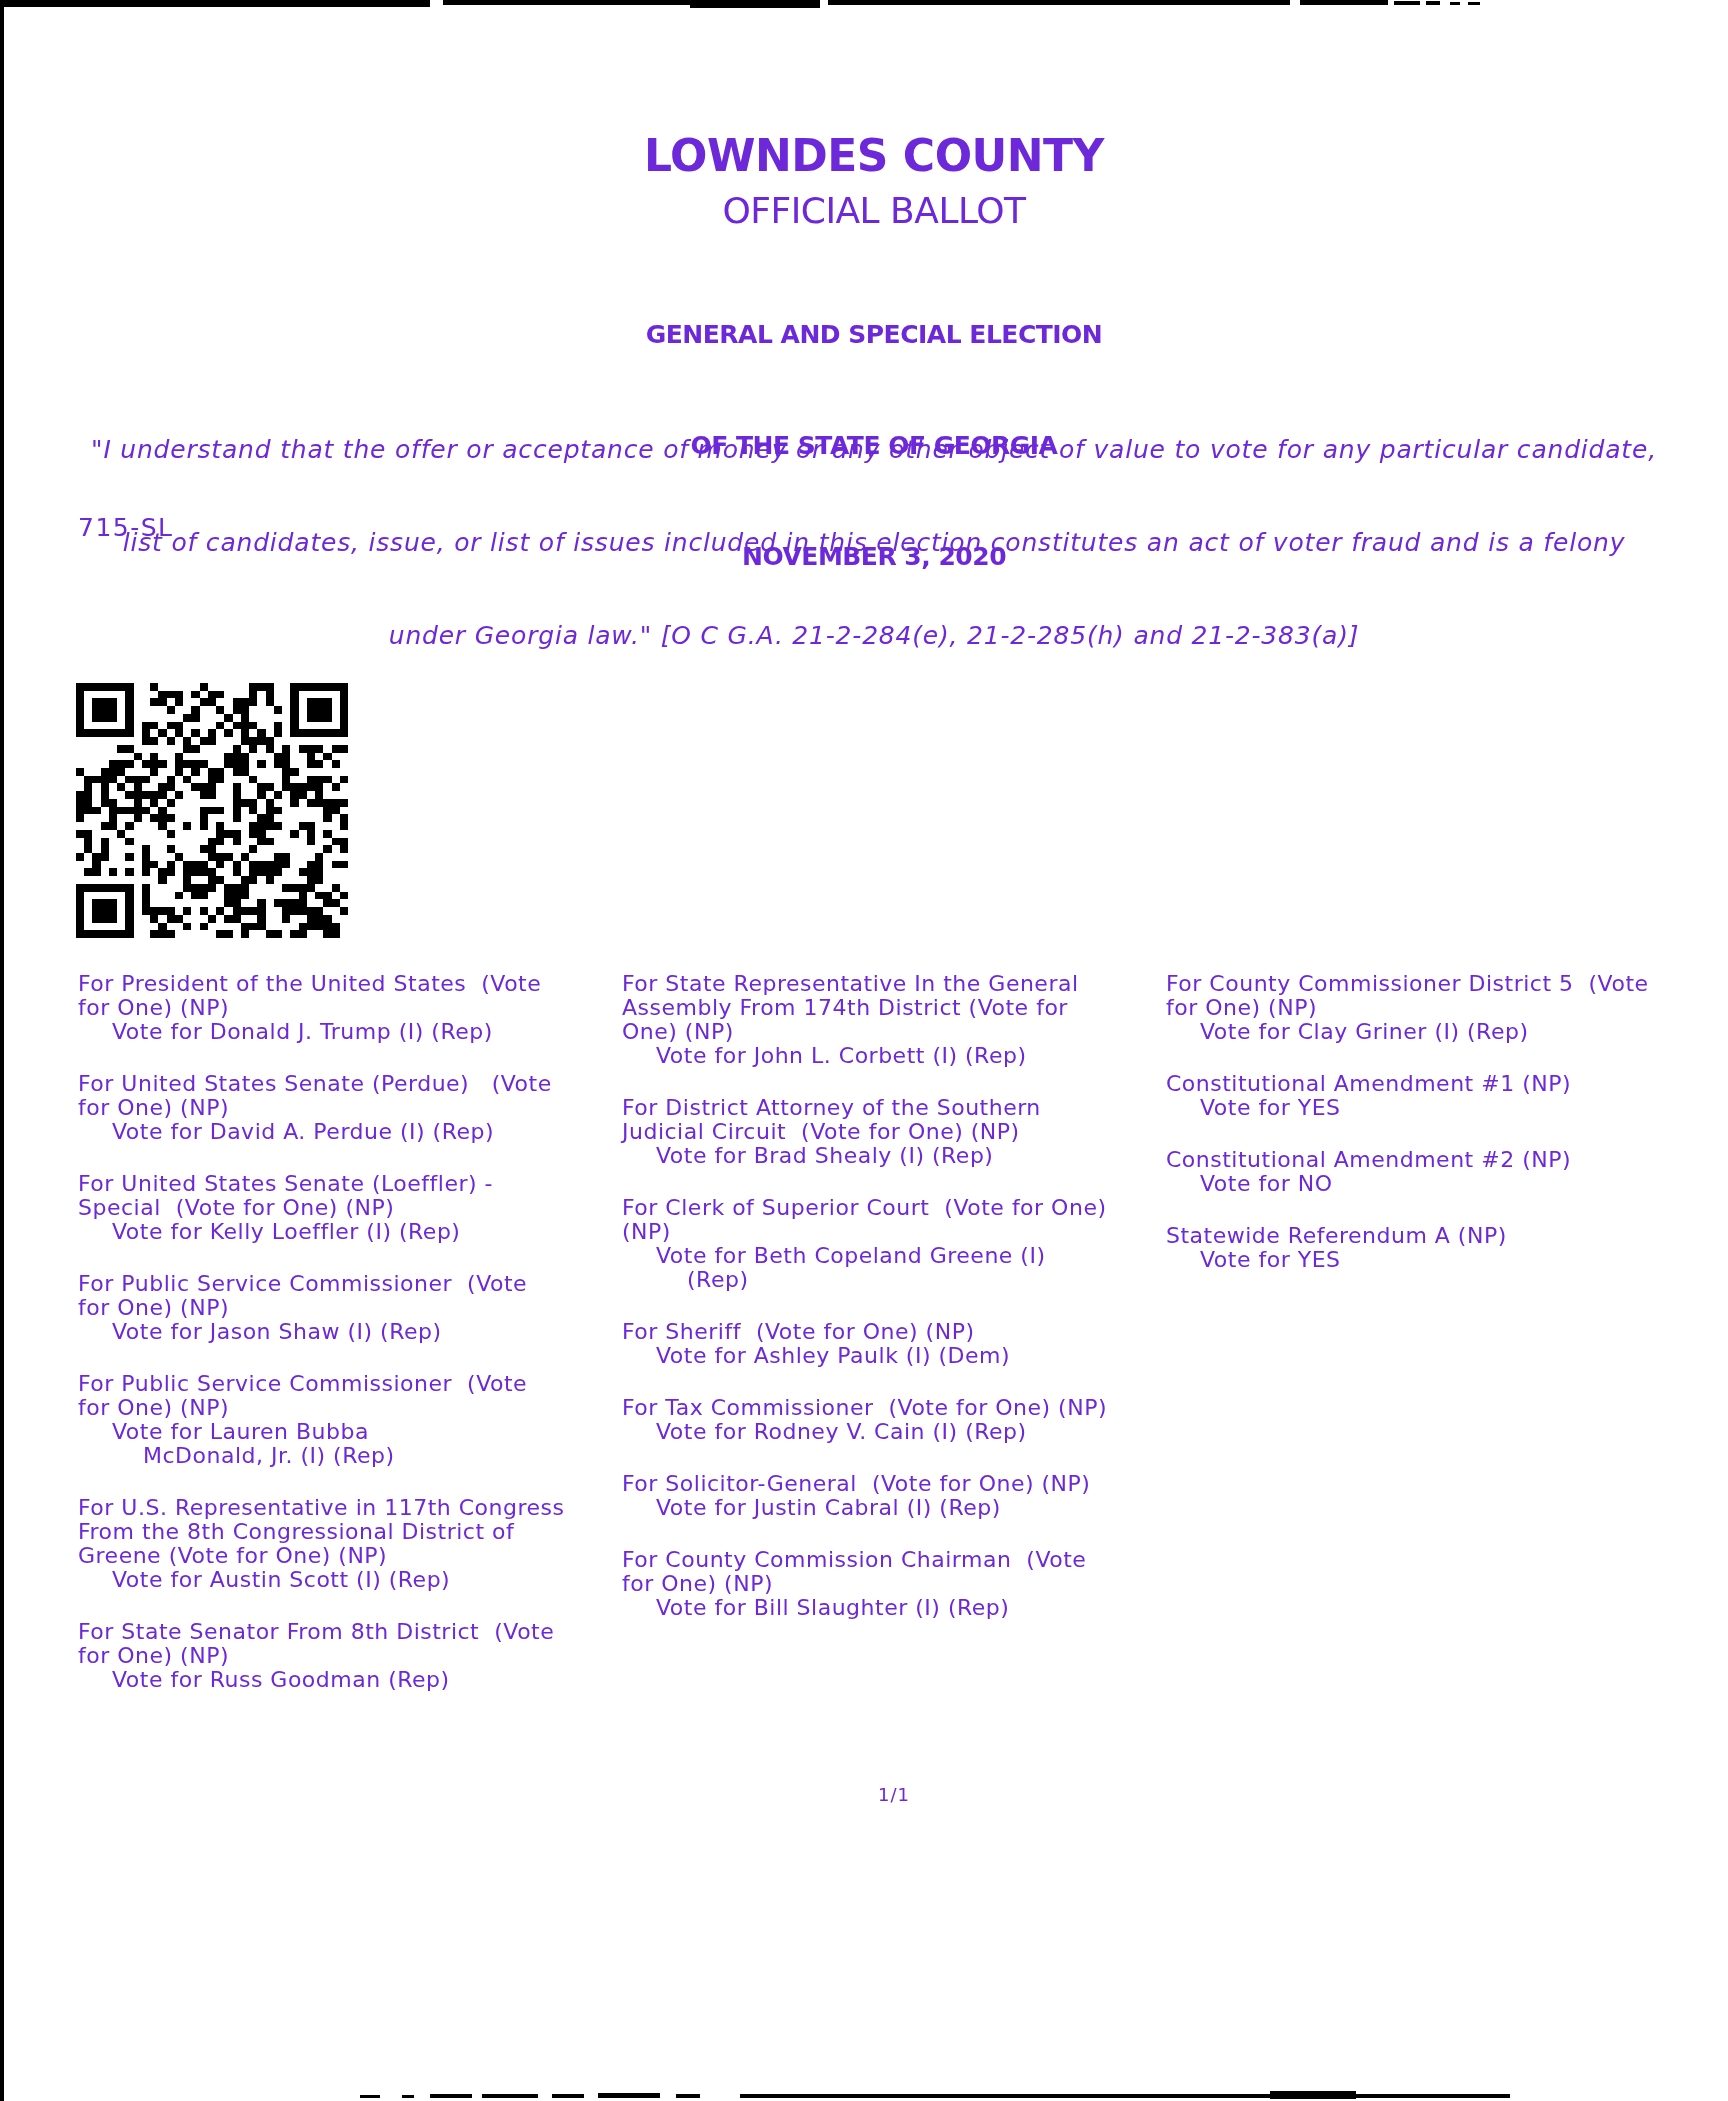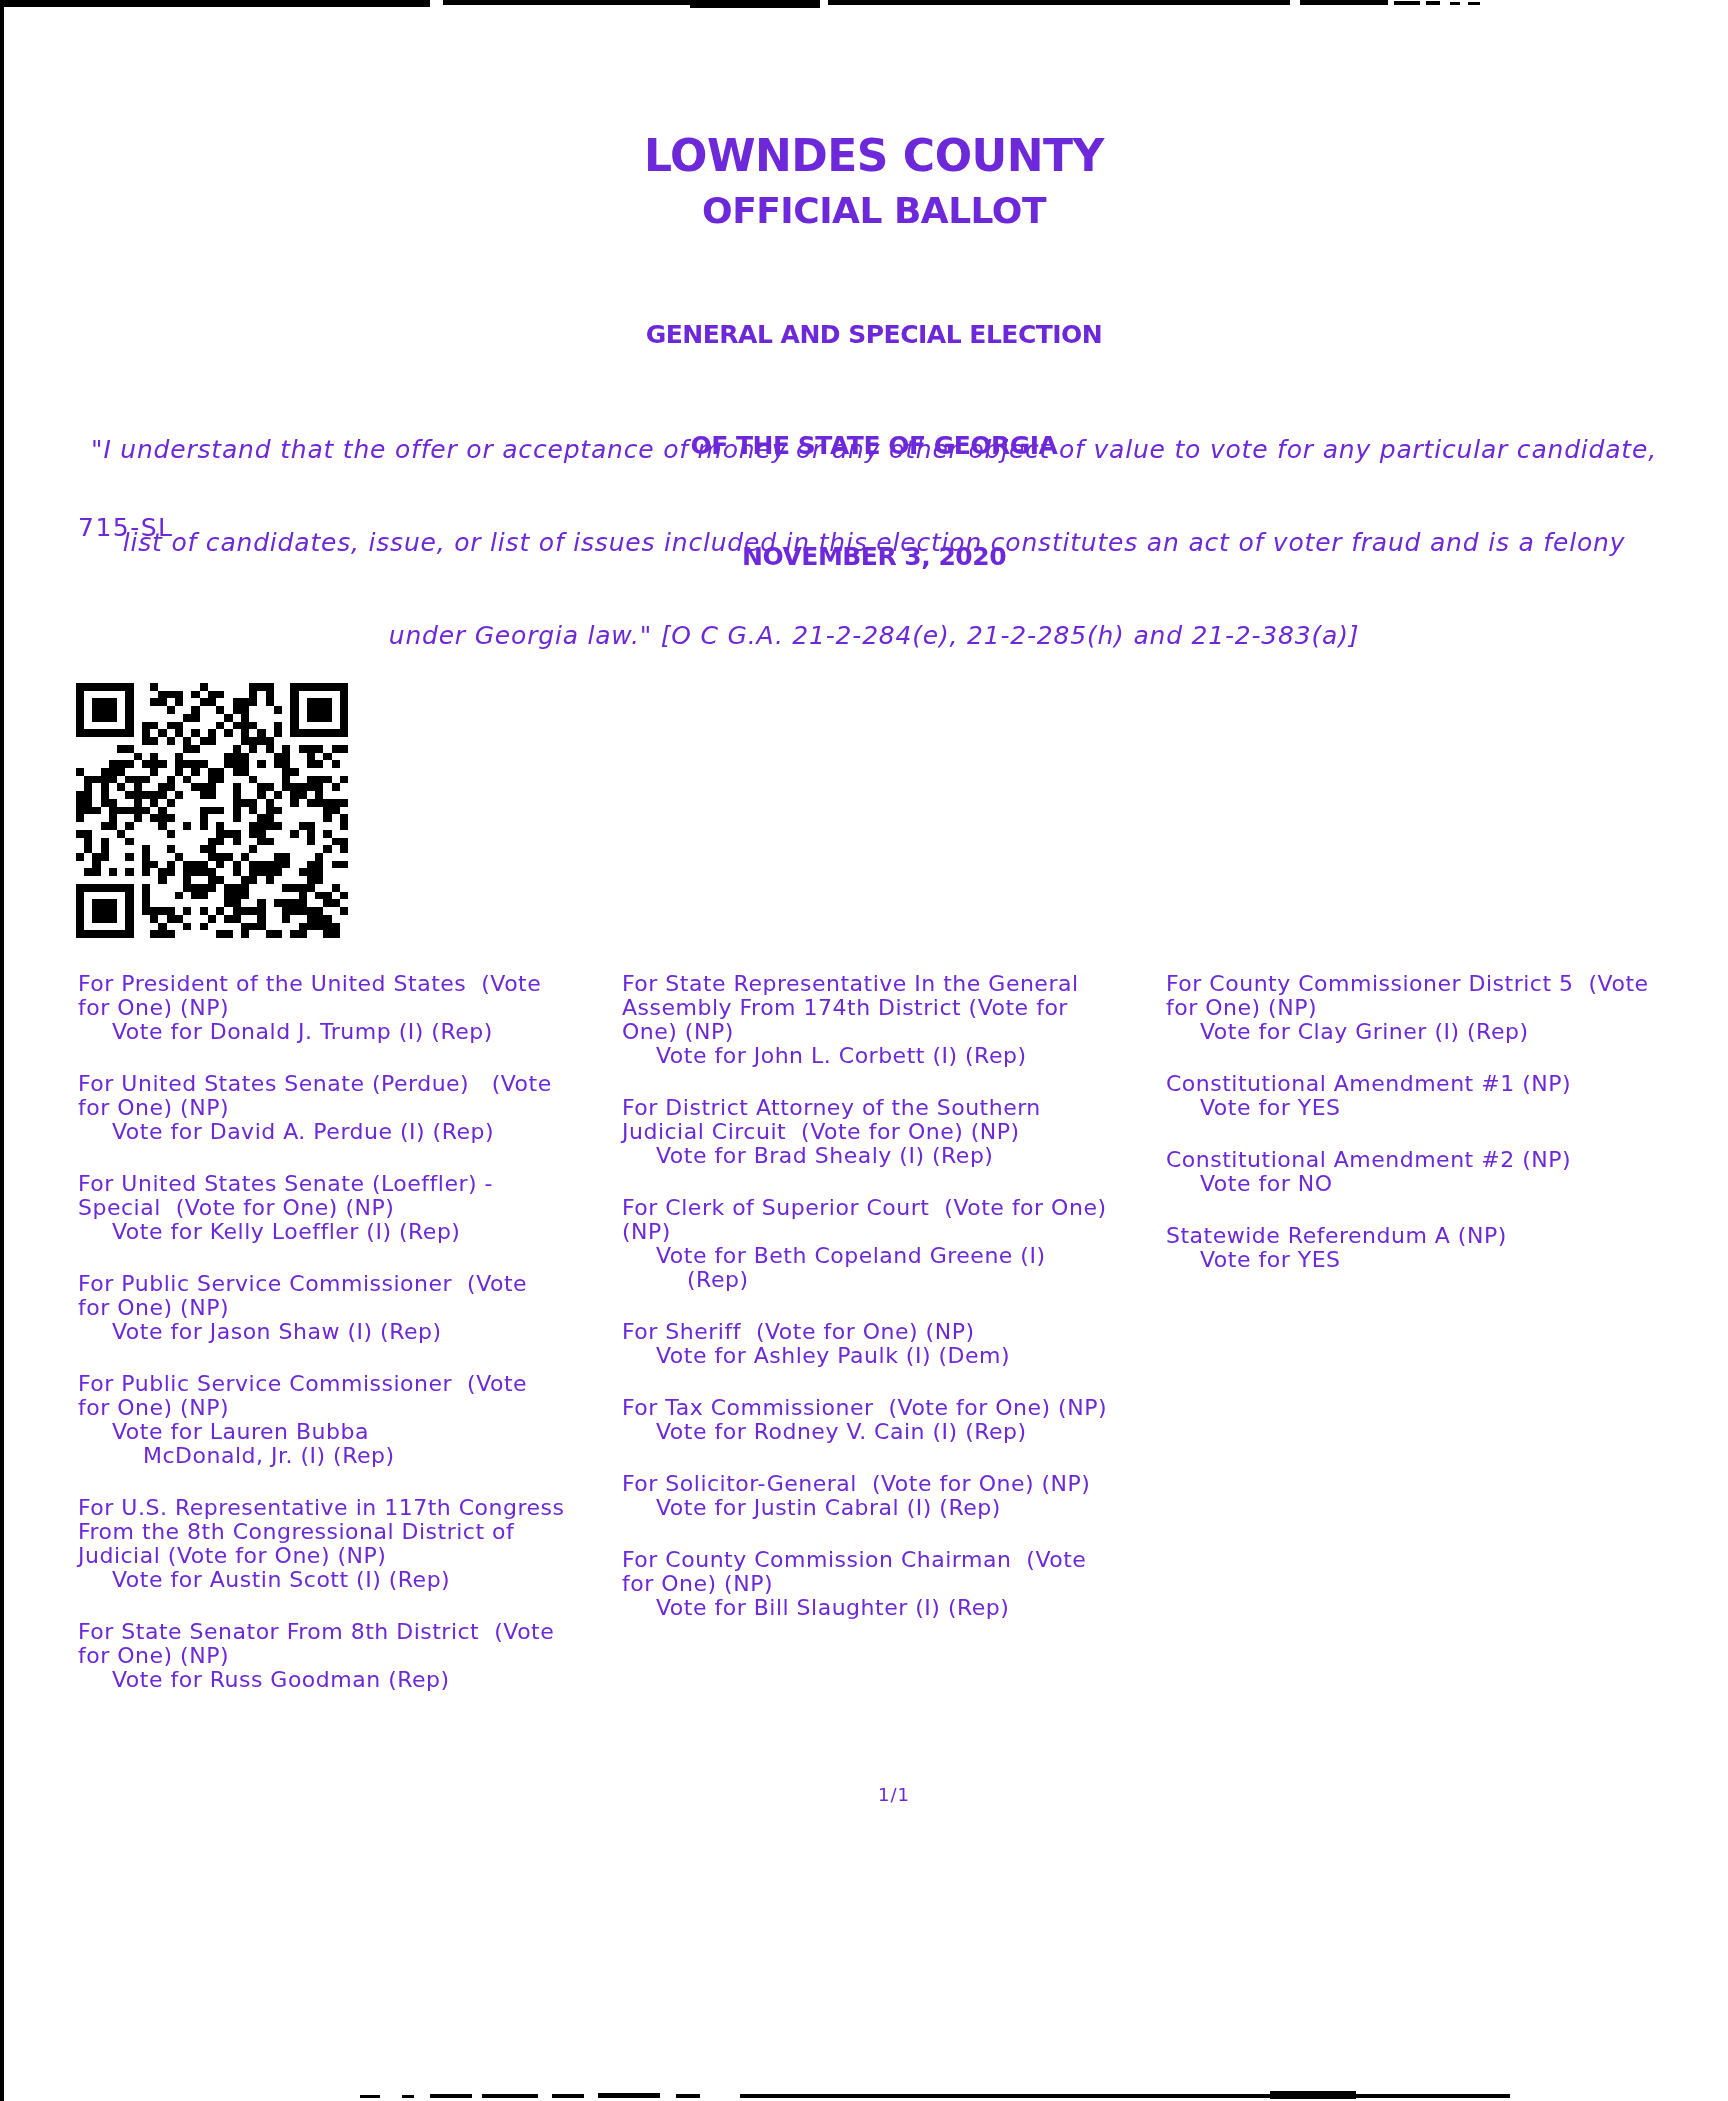--- a/index.html
+++ b/index.html
@@ -10,21 +10,21 @@
     background: #ffffff;
     font-family: "DejaVu Sans", "Liberation Sans", sans-serif;
     color: #6d28d9;
     overflow: hidden;
   }
   .seg { position: absolute; background: #000; }
 
   
   .hdr { position: absolute; left: 20px; width: 1708px; text-align: center; white-space: pre; }
   #county-title   { top: 130px; font-size: 44px; font-weight: bold; letter-spacing: -0.5px; }
-  #ballot-type    { top: 190px; font-size: 36px; font-weight: bold; letter-spacing: -0.5px; }
+  #ballot-type    { top: 190px; font-size: 36px; font-weight: normal; letter-spacing: -0.5px; }
   #election-block { top: 242px; font-size: 25px; font-weight: bold; line-height: 37px; letter-spacing: -0.5px; }
 
   
   #disclaimer { position: absolute; left: 20px; top: 372px; width: 1708px;
     text-align: center; font-style: italic; font-size: 25px; line-height: 31px;
     letter-spacing: 0.8px; white-space: pre; }
 
   
   #precinct-code { position: absolute; left: 78px; top: 513px; font-size: 25px; letter-spacing: 1.5px; }
 
@@ -620,21 +620,21 @@
         </div>
         <div class="contest">
           <div class="cline ind0">For Public Service Commissioner  (Vote</div>
           <div class="cline ind0">for One) (NP)</div>
           <div class="cline ind1">Vote for Lauren Bubba</div>
           <div class="cline ind2">McDonald, Jr. (I) (Rep)</div>
         </div>
         <div class="contest">
           <div class="cline ind0">For U.S. Representative in 117th Congress</div>
           <div class="cline ind0">From the 8th Congressional District of</div>
-          <div class="cline ind0">Judicial (Vote for One) (NP)</div>
+          <div class="cline ind0">Greene (Vote for One) (NP)</div>
           <div class="cline ind1">Vote for Austin Scott (I) (Rep)</div>
         </div>
         <div class="contest">
           <div class="cline ind0">For State Senator From 8th District  (Vote</div>
           <div class="cline ind0">for One) (NP)</div>
           <div class="cline ind1">Vote for Russ Goodman (Rep)</div>
         </div>
       </div>
     <div class="col col-1">
         <div class="contest">

